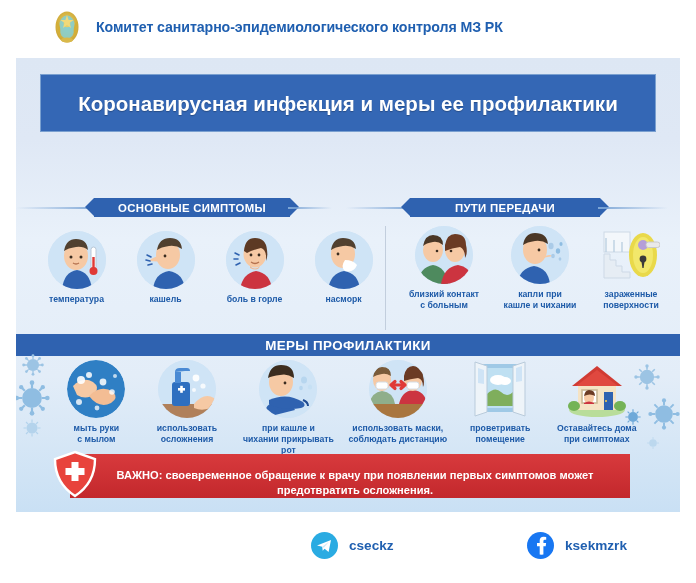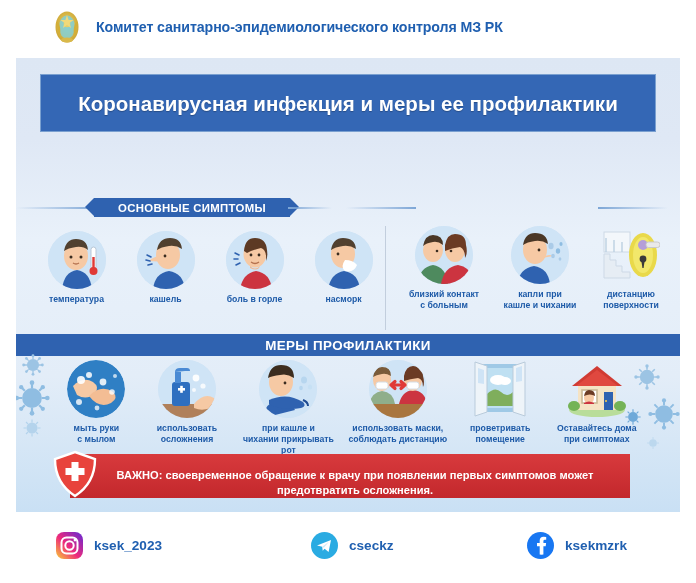--- a/index.html
+++ b/index.html
@@ -161,20 +161,23 @@
     <div class="ribbon" style="left:0px; top:140px; width:316px;">
       <div class="rib-line" style="left:0px; width:84px;"></div>
       <div class="rib-body" style="position:absolute; left:78px; width:196px;">
         <span>ОСНОВНЫЕ СИМПТОМЫ</span>
       </div>
       <div class="rib-line" style="left:272px; width:44px; transform:scaleX(-1);"></div>
     </div>
 
     <div class="ribbon" style="left:330px; top:140px; width:334px;">
       <div class="rib-line" style="left:0px; width:70px;"></div>
+      <div class="rib-body" style="position:absolute; left:64px; width:190px;">
+        <span>ПУТИ ПЕРЕДАЧИ</span>
+      </div>
       <div class="rib-line" style="left:252px; width:70px; transform:scaleX(-1);"></div>
     </div>
 
     <div class="vdiv" style="left:369px; top:168px; height:104px;"></div>
 
     <div class="tiles" style="left:22px; top:173px; width:344px; gap:12px;">
 
       <div class="tile" style="width:85px;">
         <div class="circle" style="width:58px;height:58px;">
           <svg width="58" height="58" viewBox="0 0 58 58">
@@ -287,21 +290,21 @@
             <path d="M2 28 l6 0 0 6 6 0 0 6 6 0 0 6 8 0 0 6 -26 0z" fill="#e6edf4" stroke="#cdd9e6"></path>
             <path d="M4 26 l0 -14 M12 26 l0 -12 M20 26 l0 -10" stroke="#bcd0e2" stroke-width="1.4"></path>
             <ellipse cx="41" cy="29" rx="14" ry="22" fill="#e9d94a"></ellipse>
             <ellipse cx="41" cy="29" rx="10" ry="18" fill="#f2e86b"></ellipse>
             <circle cx="41" cy="19" r="5" fill="#b59ed8"></circle>
             <rect x="44" y="16" width="14" height="5.5" rx="2.6" fill="#e9e9e9" stroke="#c9c9c9"></rect>
             <circle cx="41" cy="33" r="3.4" fill="#3a3a3a"></circle>
             <path d="M39.4 35 l3.2 0 -1 7 -1.2 0z" fill="#3a3a3a"></path>
           </svg>
         </div>
-        <div class="cap" style="white-space:pre-line;">дистанцию
+        <div class="cap" style="white-space:pre-line;">зараженные
 поверхности</div>
       </div>
     </div>
 
     <div class="prev-band"></div>
     <div class="prev-label">
       <span>МЕРЫ ПРОФИЛАКТИКИ</span>
     </div>
 
     <div class="tiles" style="left:40px; top:302px; width:590px; gap:3px;">
@@ -527,38 +530,20 @@
           <path d="M19.5 12 h7 v6 h6 v7 h-6 v6 h-7 v-6 h-6 v-7 h6 z" fill="#ffffff"></path>
         </svg>
       </div>
       <div class="txt">ВАЖНО: своевременное обращение к врачу при появлении первых симптомов может предотвратить осложнения.</div>
     </div>
 
   </div>
 
   <div class="socials">
 
-    <div class="soc" style="left:56px; top:8px;">
-      <span class="ico">
-        <svg width="27" height="27" viewBox="0 0 27 27">
-          <defs>
-            <linearGradient id="ig" x1="0" y1="1" x2="1" y2="0">
-              <stop offset="0%" stop-color="#f9ce34"></stop>
-              <stop offset="45%" stop-color="#ee2a7b"></stop>
-              <stop offset="100%" stop-color="#6228d7"></stop>
-            </linearGradient>
-          </defs>
-          <rect width="27" height="27" rx="8" fill="url(#ig)"></rect>
-          <rect x="5.5" y="5.5" width="16" height="16" rx="5" fill="none" stroke="#fff" stroke-width="2"></rect>
-          <circle cx="13.5" cy="13.5" r="4.2" fill="none" stroke="#fff" stroke-width="2"></circle>
-          <circle cx="19" cy="8" r="1.4" fill="#fff"></circle>
-        </svg>
-      </span>
-      <span class="lbl">ksek_2023</span>
-    </div>
 
     <div class="soc" style="left:311px; top:8px;">
       <span class="ico">
         <svg width="27" height="27" viewBox="0 0 27 27">
           <circle cx="13.5" cy="13.5" r="13.5" fill="#2aabe2"></circle>
           <path d="M6 13.4 l14-5.4 -2.4 12 -4-3.2 -1.9 1.9 -0.5-4z" fill="#fff"></path>
           <path d="M11.2 14.7 l7-5.2 -5.4 6.2z" fill="#cfe9f7"></path>
         </svg>
       </span>
       <span class="lbl">cseckz</span>

